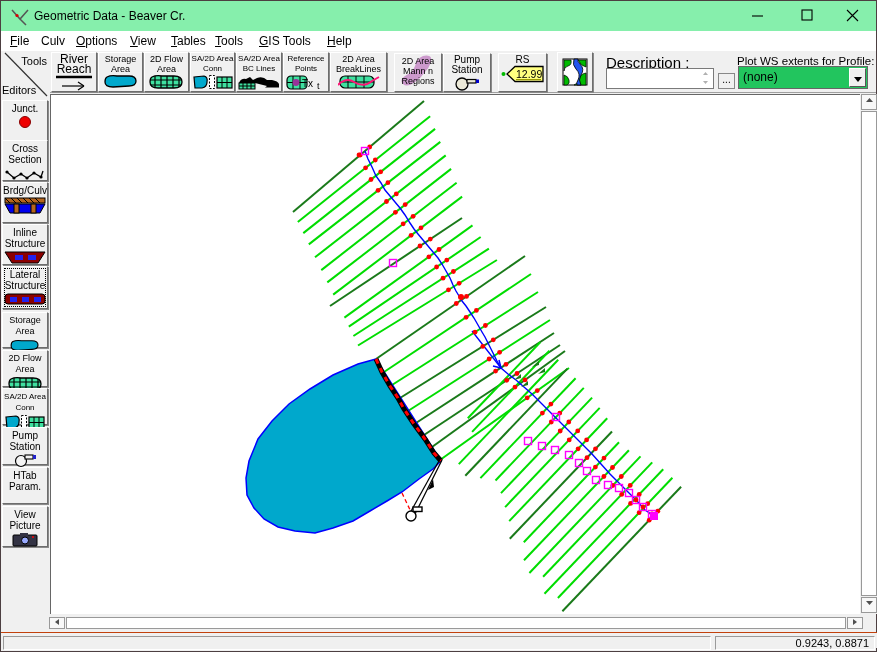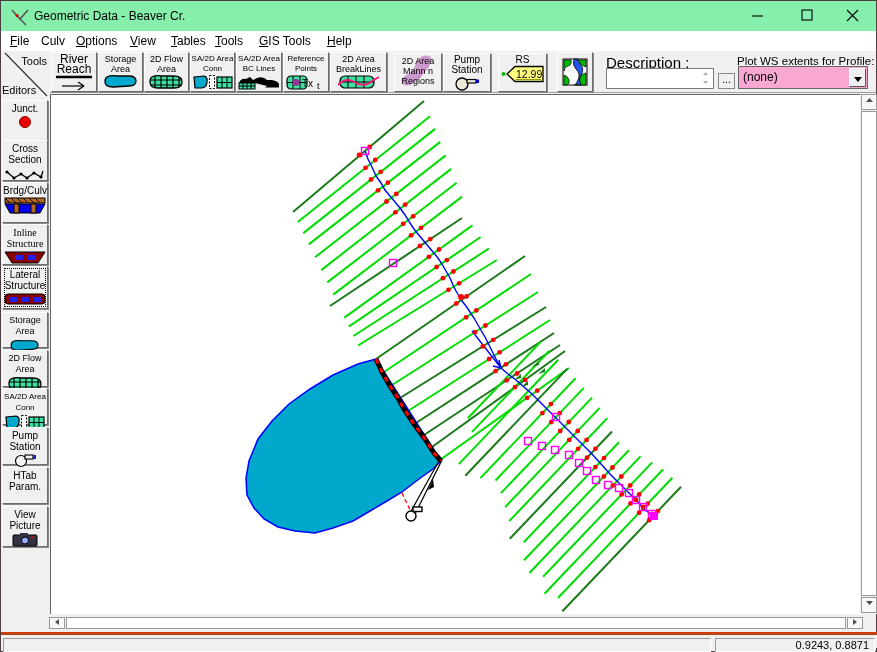--- a/index.html
+++ b/index.html
@@ -15,28 +15,28 @@
 #corner { position:absolute; left:0; top:50px; width:49px; height:47px; background:#f0f0f0; z-index:3; }
 #leftcol { position:absolute; left:0; top:97px; width:49px; height:519px; background:#f0f0f0; }
 .lbtn { position:absolute; left:1px; width:46px; background:#f0f0f0; border:1px solid; border-color:#fff #6d6d6d #6d6d6d #fff; box-shadow:1px 1px 0 #8a8a8a; text-align:center; color:#000; }
 .llab { line-height:11px; padding-top:2px; }
 .licon { margin-top:1px; }
 #canvas { position:absolute; left:49px; top:93px; width:810px; height:520px; background:#fff; border-top:1.5px solid #666; border-left:1.5px solid #666; }
 #vscroll { position:absolute; left:860px; top:93px; width:17px; height:520px; background:#f0f0f0; }
 #hscroll { position:absolute; left:48px; top:616px; width:814px; height:13px; background:#f0f0f0; }
 .sbtn { position:absolute; background:#f8f8f8; border:1px solid #999; color:#555; font-size:7px; text-align:center; }
 .sthumb { position:absolute; background:#fff; border:1px solid #999; }
-#statusbar { position:absolute; left:0; top:631px; width:877px; height:16px; background:#f0f0f0; border-top:3px solid #c2410c; }
+#statusbar { position:absolute; left:0; top:631px; width:877px; height:16px; background:#f0f0f0; border-top:1px solid #c2410c; }
 .spanel { position:absolute; top:3px; height:14px; border:1px solid; border-color:#9a9a9a #fff #fff #9a9a9a; font-size:11px; }
 #desc-lbl { position:absolute; left:605px; top:3px; font-size:15px; }
 #desc-field { position:absolute; left:605px; top:17px; width:108px; height:21px; background:#fff; border:1px solid #7a7a7a; }
 #desc-spin { position:absolute; right:1px; top:1px; width:14px; height:17px; color:#aaa; font-size:6px; text-align:center; line-height:8px; }
 #dots-btn { position:absolute; left:717px; top:22px; width:17px; height:16px; background:#f0f0f0; border:1px solid #888; font-size:10px; text-align:center; line-height:12px; }
 #plot-lbl { position:absolute; left:736px; top:4px; font-size:11.5px; }
-#plot-combo { position:absolute; left:737px; top:15px; width:130px; height:23px; background:#f9a8d4; border:1px solid #666; font-size:12px; }
+#plot-combo { position:absolute; left:737px; top:15px; width:130px; height:23px; background:#22c55e; border:1px solid #666; font-size:12px; }
 #plot-combo .arr { position:absolute; right:1px; top:1px; bottom:1px; width:17px; background:#f0f0f0; border:1px solid; border-color:#fff #555 #555 #fff; }
 #plot-combo .arr:after { content:""; position:absolute; left:4px; top:8px; border:4px solid transparent; border-top:5px solid #000; }
 </style></head><body>
 <div id="win">
   <div id="title">
     <svg width="20" height="20" viewBox="0 0 20 20" style="position:absolute;left:9px;top:6px">
       <path d="M2 3 L10 12 L18 3 M10 12 L16 18" stroke="#555" stroke-width="1.5" fill="none"></path>
       <circle cx="7" cy="8.5" r="1.6" fill="#dd0000"></circle>
     </svg>
     <div class="txt">Geometric Data - Beaver Cr.</div>
@@ -215,21 +215,21 @@
       <div class="lbtn" style="top:84px;height:41px;">
         <div class="llab" style="font-size:10px">Brdg/Culv</div>
         <div class="licon"><svg width="42" height="18" viewBox="0 0 42 18">
             <rect x="1" y="1" width="40" height="5" fill="#b5651d" stroke="#000"></rect>
             <path d="M1 1 L6 6 M7 1 L12 6 M13 1 L18 6 M19 1 L24 6 M25 1 L30 6 M31 1 L36 6" stroke="#000" stroke-width="1"></path>
             <path d="M1 7 L41 7 L36 16 L6 16 Z" fill="#0000ee" stroke="#000"></path>
             <rect x="10" y="7" width="5" height="9" fill="#b5651d" stroke="#000"></rect>
             <rect x="27" y="7" width="5" height="9" fill="#b5651d" stroke="#000"></rect>
           </svg></div>
       </div>
-      <div class="lbtn" style="top:126px;height:41px;font-family:Liberation Serif, serif;">
+      <div class="lbtn" style="top:126px;height:41px;">
         <div class="llab" style="font-size:10px">Inline<br>Structure</div>
         <div class="licon"><svg width="42" height="16" viewBox="0 0 42 16">
             <path d="M1 2 L41 2 L34 13 L8 13 Z" fill="#8b0000" stroke="#000"></path>
             <rect x="11" y="5" width="8" height="5" fill="#2222ee"></rect>
             <rect x="24" y="5" width="8" height="5" fill="#2222ee"></rect>
           </svg></div>
       </div>
       <div class="lbtn" style="top:168px;height:43px;outline:1px dotted #000;outline-offset:-3px;">
         <div class="llab" style="font-size:10px">Lateral<br>Structure</div>
         <div class="licon"><svg width="42" height="14" viewBox="0 0 42 14">

